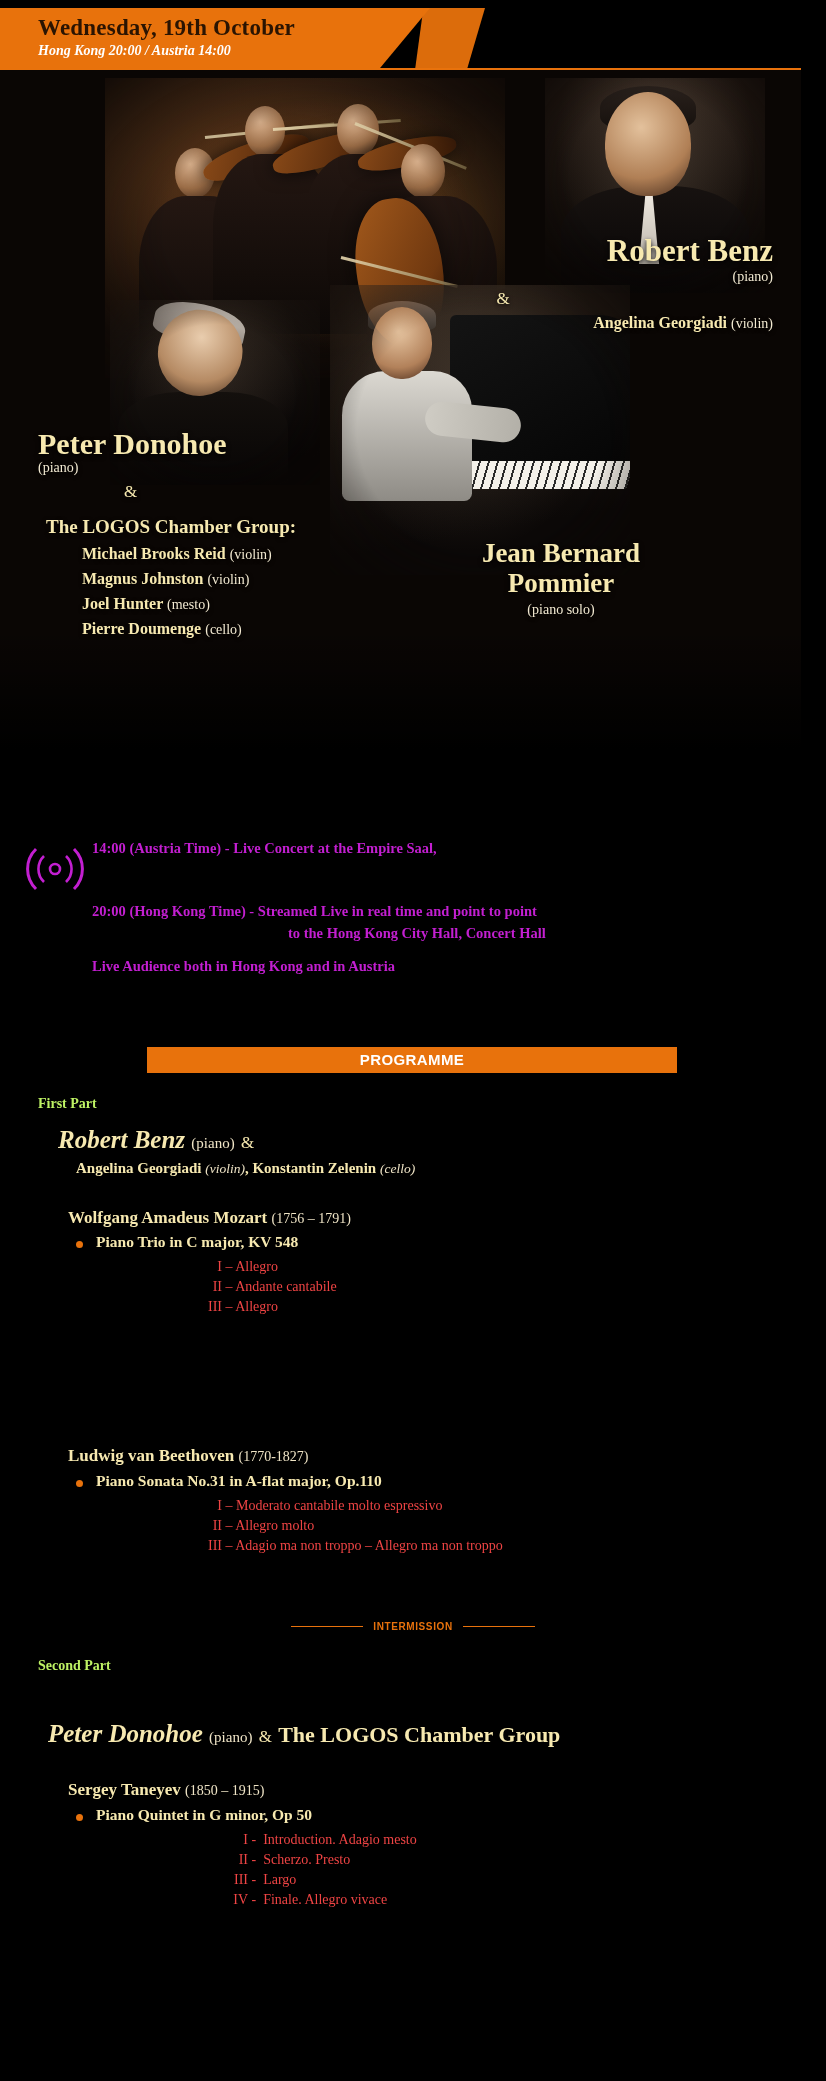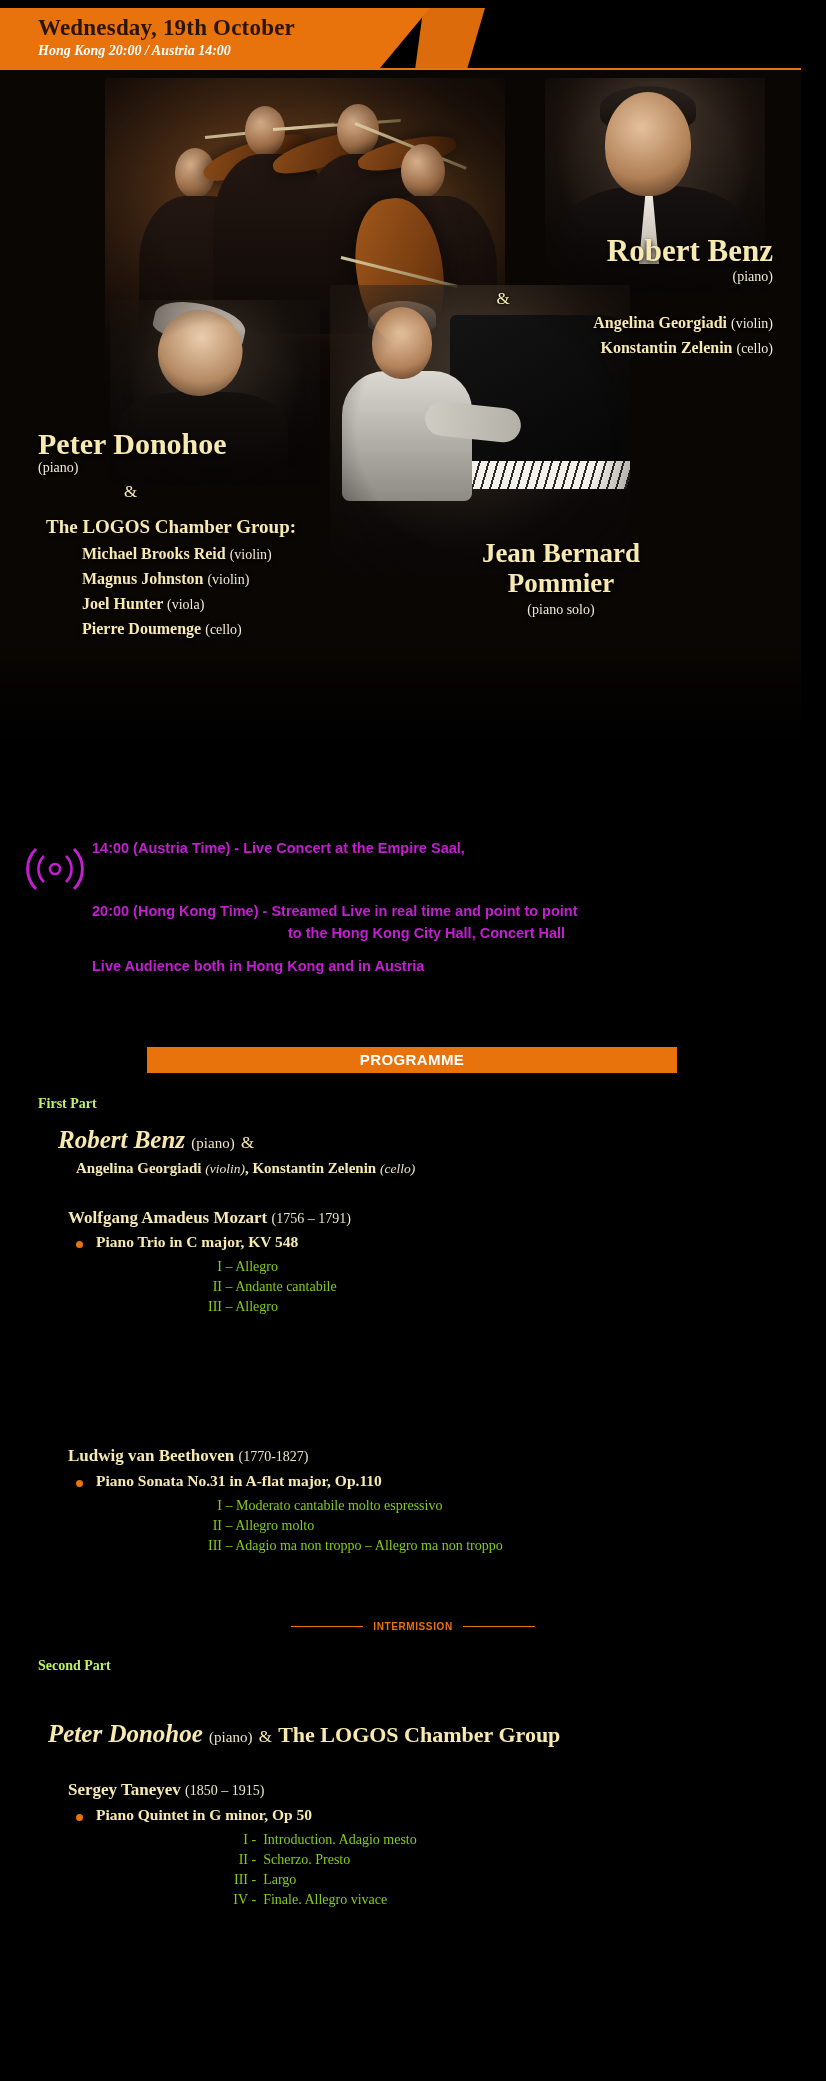--- a/index.html
+++ b/index.html
@@ -316,21 +316,21 @@
     position: absolute;
     left: 0; top: 810px;
     width: 826px;
   }
   .wifi-icon {
     position: absolute;
     left: 24px; top: 28px;
     width: 62px; height: 46px;
   }
   .bc-line {
-    font-family: Liberation Sans, sans-serif;
+    font-family: Liberation Serif, serif;
     font-weight: bold;
     font-size: 14.5px;
     color: #C31FD1;
     line-height: 1.5;
   }
   .bc-1 { position: absolute; left: 92px; top: 20px; width: 700px; }
   .bc-2 { position: absolute; left: 92px; top: 83px; width: 700px; }
   .bc-3 { position: absolute; left: 92px; top: 138px; width: 700px; }
   .bc-indent1 { display: block; padding-left: 196px; }
   .bc-indent2 { display: block; padding-left: 196px; }
@@ -422,21 +422,21 @@
   .bullet {
     position: absolute;
     width: 7px; height: 7px;
     border-radius: 50%;
     background: #E8720C;
   }
   .movements {
     position: absolute;
     font-family: "Liberation Serif", serif;
     font-size: 14px;
-    color: #84cc16;
+    color: #ef4444;
     line-height: 1.42;
   }
   .mv-row { display: block; white-space: pre; }
   .mv-num { display: inline-block; width: 26px; text-align: right; }
 
   
   .intermission {
     position: absolute;
     left: 0; top: 1608px;
     width: 826px;
@@ -526,44 +526,40 @@
     <div class="collage-fade"></div>
   </div>
 
   <div class="name-block blk-benz">
     <div class="nm-big">Robert Benz</div>
     <div class="nm-sub blk-benz-sub">(piano)</div>
     <div class="nm-amp blk-benz-amp">&amp;</div>
     <div class="nm-member">
       <span>Angelina Georgiadi</span>
       <span class="inst">(violin)</span>
-    </div>
-    <div class="nm-member">
-      <span>Konstantin Zelenin</span>
-      <span class="inst">(cello)</span>
     </div>
   </div>
 
   <div class="name-block blk-donohoe">
     <div class="nm-big">Peter Donohoe</div>
     <div class="nm-sub">(piano)</div>
     <div class="nm-amp" style="padding-left:86px; margin-top:6px;">&amp;</div>
     <div class="nm-group-title" style="margin-top:14px; padding-left:8px;">The LOGOS Chamber Group:</div>
     <div style="padding-left:44px; margin-top:4px;">
       <div class="nm-member">
         <span>Michael Brooks Reid</span>
         <span class="inst">(violin)</span>
       </div>
       <div class="nm-member">
         <span>Magnus Johnston</span>
         <span class="inst">(violin)</span>
       </div>
       <div class="nm-member">
         <span>Joel Hunter</span>
-        <span class="inst">(viola)</span>
+        <span class="inst">(mesto)</span>
       </div>
       <div class="nm-member">
         <span>Pierre Doumenge</span>
         <span class="inst">(cello)</span>
       </div>
     </div>
   </div>
 
   <div class="name-block blk-pommier">
     <div class="nm-big2">Jean Bernard</div>

